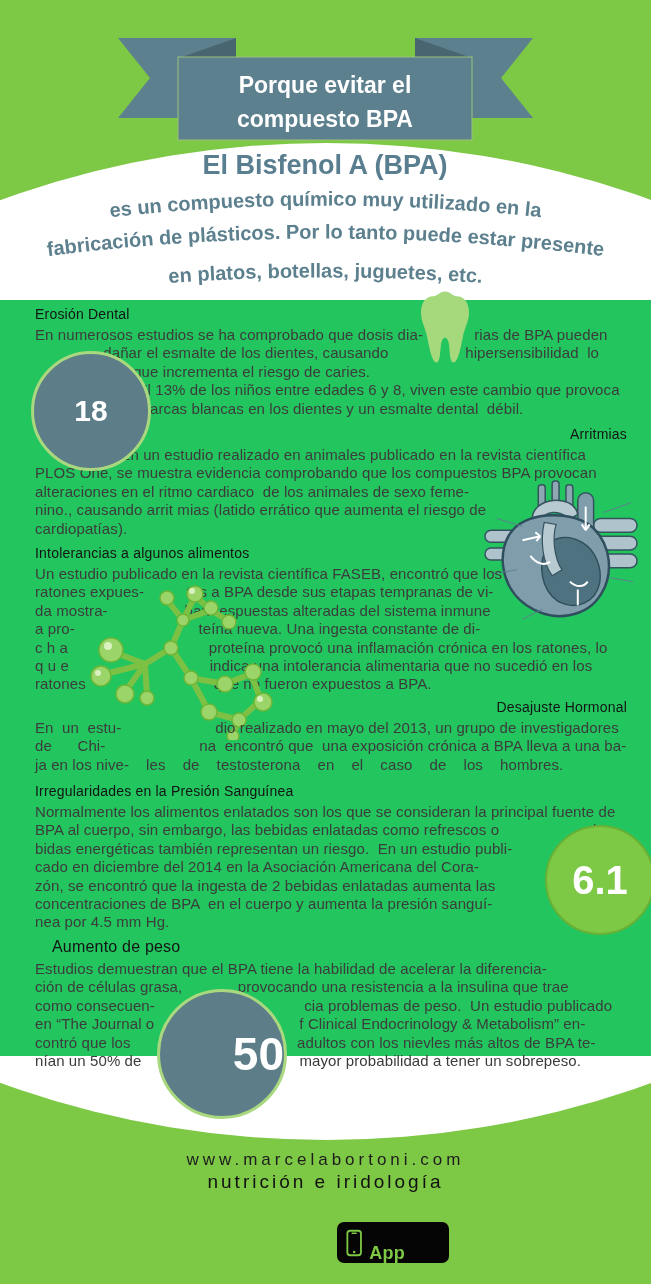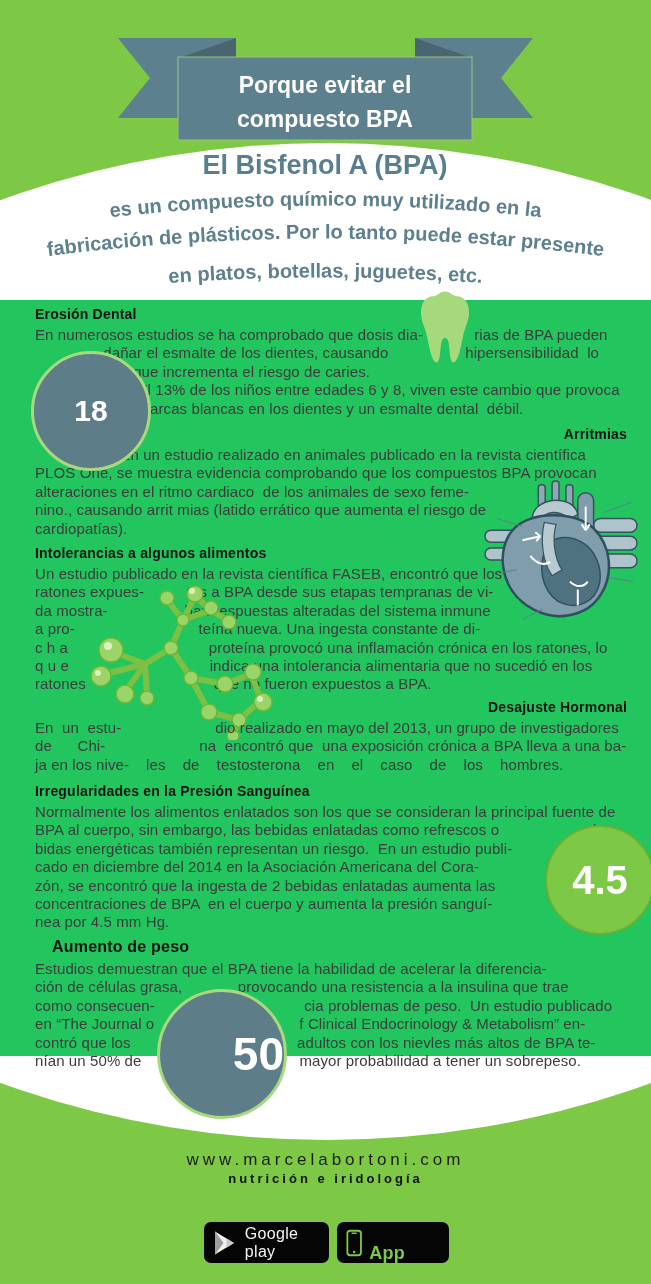--- a/index.html
+++ b/index.html
@@ -15,21 +15,21 @@
   .ribbon-svg{position:absolute;top:0;left:0;z-index:4;}
   .ribbon-text{font-family:"Liberation Sans",sans-serif;font-weight:bold;font-size:23px;fill:#ffffff;}
 
   
   .intro-svg{position:absolute;top:0;left:0;z-index:3;pointer-events:none;}
   .intro-title{font-family:"Liberation Sans",sans-serif;font-weight:bold;font-size:27px;fill:#587e8f;}
   .arc-text{font-family:"Liberation Sans",sans-serif;font-weight:bold;font-size:20px;fill:#5d808f;}
 
   
   .sec{position:absolute;left:35px;width:592px;z-index:5;}
-  .sec-title{font-weight:bold;color:#141414;font-size:14px;letter-spacing:.2px;margin:0 0 4px 0;}
+  .sec-title{font-weight:normal;color:#141414;font-size:14px;letter-spacing:.2px;margin:0 0 4px 0;}
   .sec-title.right{text-align:right;}
   .sec-title.big{font-size:16px;margin-left:17px;}
   .sec-body{color:#3c3c3c;font-size:15px;line-height:18.4px;letter-spacing:.1px;white-space:pre;}
 
   
   .stat-circle{position:absolute;border-radius:50%;display:flex;align-items:center;justify-content:center;
                color:#ffffff;font-weight:bold;z-index:6;}
   .c-dental{left:31px;top:351px;width:114px;height:114px;background:#5d7e89;border:3px solid #a9d87e;font-size:30px;}
   .c-bp{left:545px;top:825px;width:106px;height:106px;background:#7dc845;border:2px solid #68b135;font-size:40px;}
   .c-weight{left:157px;top:989px;width:124px;height:124px;background:#5d7e89;border:3px solid #a9d87e;font-size:46px;justify-content:flex-end;}
@@ -38,21 +38,21 @@
   .tooth{position:absolute;left:421px;top:290px;z-index:5;}
   .heart{position:absolute;left:483px;top:478px;z-index:5;}
   .molecule{position:absolute;left:83px;top:580px;z-index:5;}
 
   
   .footer-green{position:absolute;top:1056px;left:0;width:651px;height:228px;background:#7dc845;overflow:hidden;z-index:4;}
   .footer-dome{position:absolute;top:-1236px;left:50%;transform:translateX(-50%);width:1600px;height:1320px;
                background:#ffffff;border-radius:50%;}
   .footer-item{position:absolute;left:0;width:651px;text-align:center;z-index:6;}
   .website{top:1150px;font-size:17px;letter-spacing:4px;color:#1d1d1d;}
-  .tagline{top:1171px;font-size:13px;font-weight:bold;letter-spacing:3px;color:#111111;}
+  .tagline{top:1171px;font-size:19px;font-weight:normal;letter-spacing:3px;color:#111111;}
   .download-cta{top:1206px;font-size:10px;font-weight:bold;letter-spacing:1.3px;color:#111111;}
 
   .badge{position:absolute;top:1222px;height:41px;background:#050505;border-radius:7px;display:flex;
          align-items:center;z-index:6;box-sizing:border-box;}
   .badge-gp{left:204px;width:125px;padding-left:11px;}
   .badge-as{left:337px;width:112px;padding-left:9px;}
   .gp-label{color:#f5f5f5;font-size:16px;margin-left:9px;letter-spacing:.3px;}
   .as-col{display:flex;flex-direction:column;margin-left:7px;color:#7dc845;line-height:1;gap:28px;}
   .as-line1{font-size:8.5px;font-weight:bold;margin-bottom:2px;}
   .as-line2{font-size:18px;font-weight:bold;letter-spacing:.2px;}
@@ -230,41 +230,33 @@
 como consecuen-                                   cia problemas de peso.  Un estudio publicado
 en “The Journal o                                  f Clinical Endocrinology &amp; Metabolism” en-
 contró que los                                       adultos con los nievles más altos de BPA te-
 nían un 50% de                                     mayor probabilidad a tener un sobrepeso.</div>
   </div>
 
   <div class="stat-circle c-dental">
     <span>18</span>
   </div>
   <div class="stat-circle c-bp">
-    <span>4.5</span>
+    <span>6.1</span>
   </div>
   <div class="stat-circle c-weight">
     <span>50</span>
   </div>
 
   <div class="footer-green">
     <div class="footer-dome"></div>
   </div>
 
   <div class="footer-item website">www.marcelabortoni.com</div>
   <div class="footer-item tagline">nutrición e iridología</div>
 
-  <div class="badge badge-gp">
-    <svg width="22" height="24" viewBox="0 0 22 24">
-      <polygon points="0,0 20,12 0,24" fill="#f2f2f2"></polygon>
-      <polygon points="0,0 9,12 0,24" fill="#9e9e9e"></polygon>
-      <polygon points="12,7 20,12 12,17" fill="#c9c9c9"></polygon>
-    </svg>
-    <span class="gp-label">Google play</span>
-  </div>
 
   <div class="badge badge-as">
     <svg width="18" height="30" viewBox="0 0 18 30">
       <rect x="1.5" y="1.5" width="15" height="27" rx="3" fill="none" stroke="#7dc845" stroke-width="2"></rect>
       <rect x="6" y="3.5" width="6" height="1.6" rx="0.8" fill="#7dc845"></rect>
       <circle cx="9" cy="25" r="1.4" fill="#7dc845"></circle>
     </svg>
     <span class="as-col">
       <span class="as-line1">Available on the</span>
       <span class="as-line2">App Store</span>

